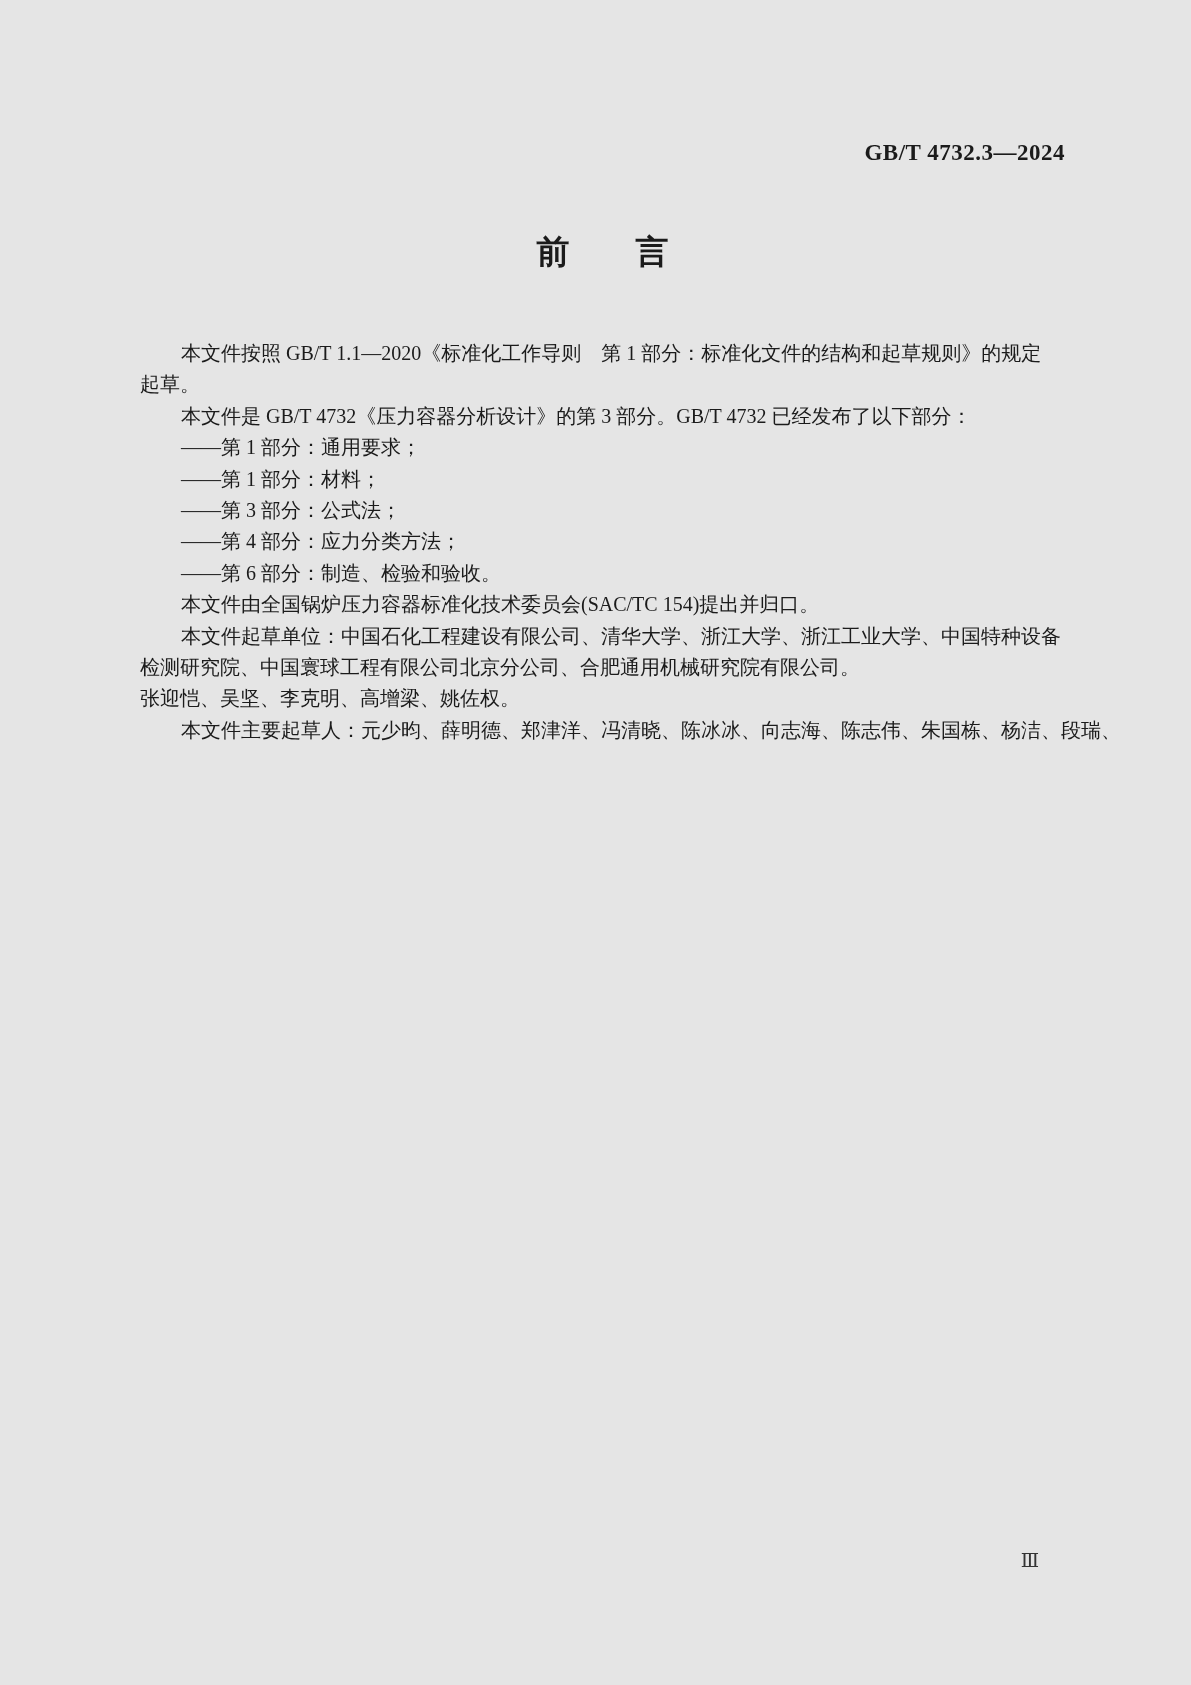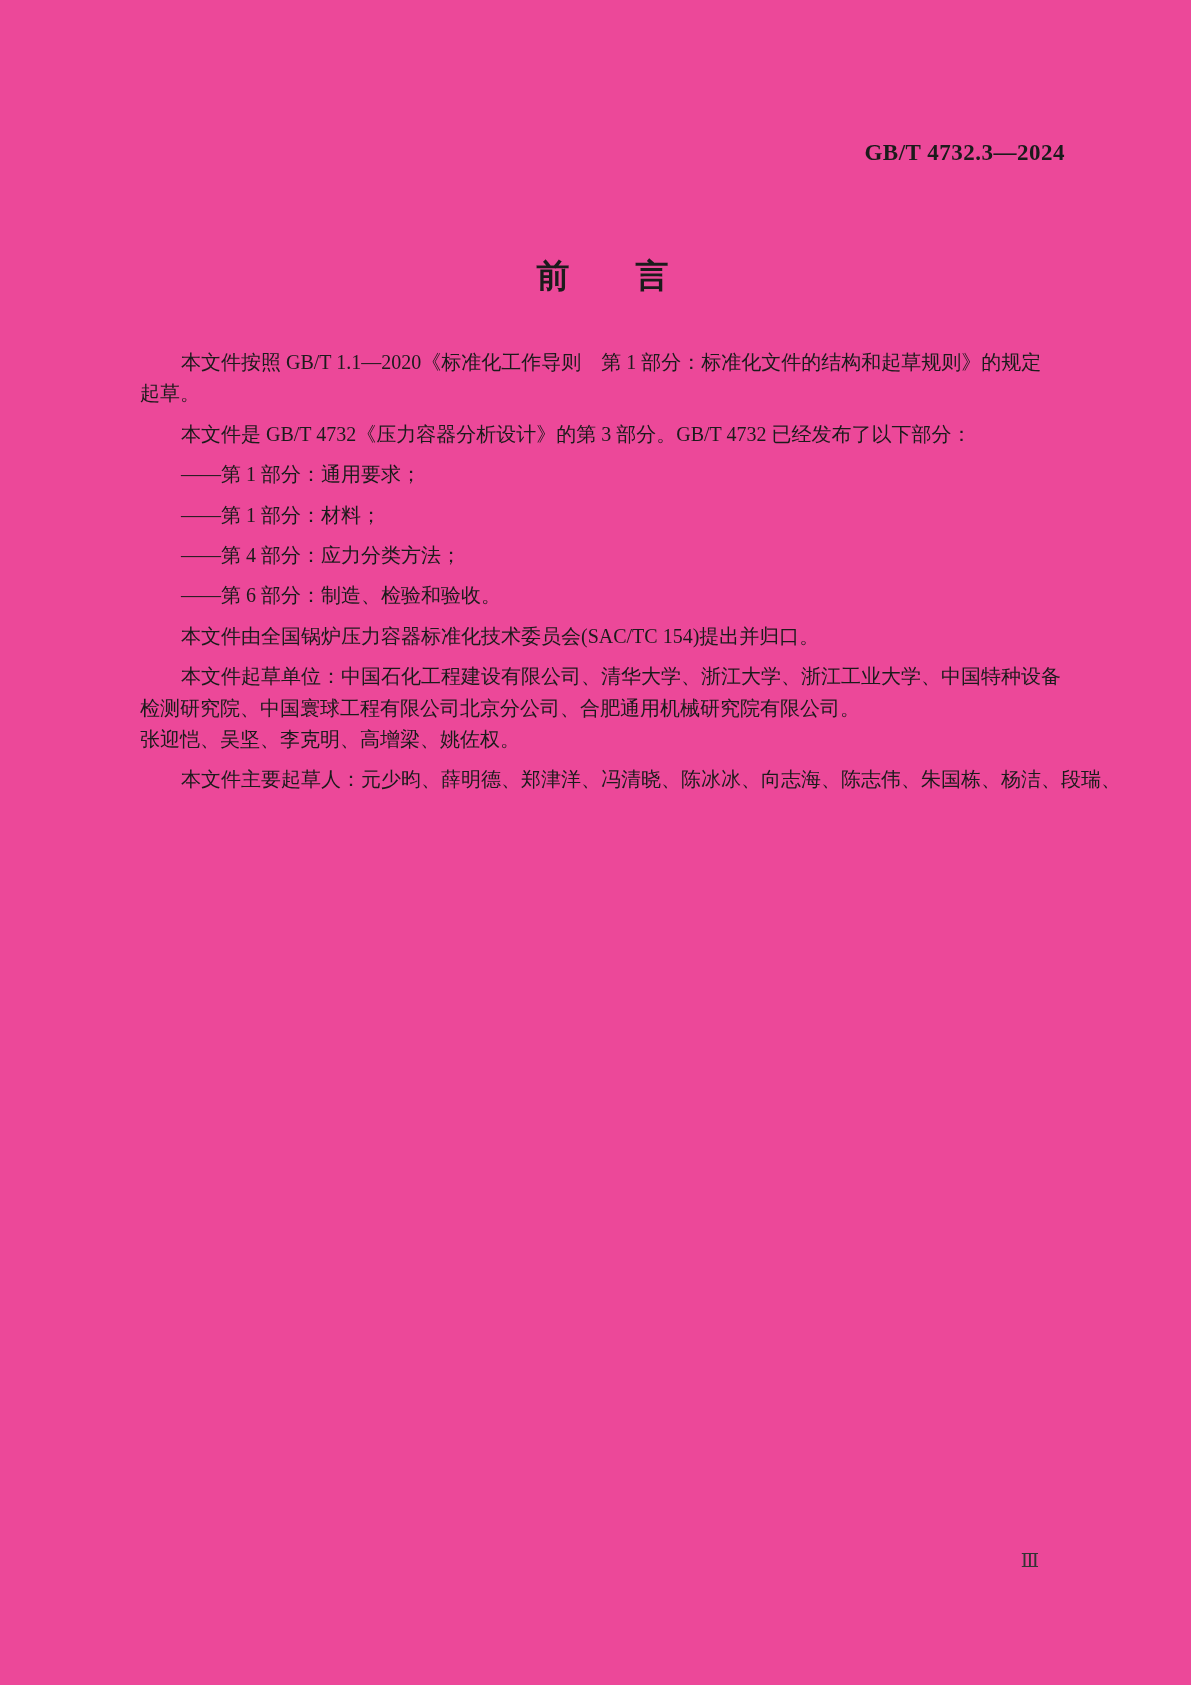--- a/index.html
+++ b/index.html
@@ -6,51 +6,51 @@
   body {
     width: 1191px; height: 1685px;
     background: #ffffff;
     position: relative;
     font-family: "Liberation Serif", "DejaVu Serif", serif;
     color: #1b1b1b;
     overflow: hidden;
   }
   .page {
     position: absolute; inset: 0;
-    background: #ec4899;
+    background: #e5e5e5;
   }
   .doc-number {
     position: absolute;
     top: 140px; left: 140px; width: 925px;
     text-align: right;
     font-size: 23px;
     font-weight: 700;
     letter-spacing: 0.5px;
     white-space: nowrap;
   }
   .fore-title {
     position: absolute;
-    top: 254px; left: 140px; width: 925px;
+    top: 230px; left: 140px; width: 925px;
     text-align: center;
     font-family: "Liberation Sans", "DejaVu Sans", sans-serif;
     font-size: 33px;
     font-weight: 700;
     white-space: pre;
   }
   .body-text {
     position: absolute;
     top: 338px; left: 140px; width: 925px;
     font-size: 20px;
     line-height: 31.4px;
   }
   .line {
     height: 31.4px;
     white-space: nowrap;
   }
-  .line.indent { padding-left: 41px; margin-top: 9px; }
+  .line.indent { padding-left: 41px; }
   .page-number {
     position: absolute;
     top: 1549px; left: 1004px; width: 52px;
     text-align: center;
     font-size: 19px;
     color: #343434;
   }
 </style>
 </head>
 <body>
@@ -60,20 +60,21 @@
   <div class="doc-number">GB/T 4732.3—2024</div>
 
   <div class="fore-title">前　　言</div>
 
   <div class="body-text">
       <div class="line indent">本文件按照 GB/T 1.1—2020《标准化工作导则　第 1 部分：标准化文件的结构和起草规则》的规定</div>
       <div class="line">起草。</div>
       <div class="line indent">本文件是 GB/T 4732《压力容器分析设计》的第 3 部分。GB/T 4732 已经发布了以下部分：</div>
       <div class="line indent">——第 1 部分：通用要求；</div>
       <div class="line indent">——第 1 部分：材料；</div>
+      <div class="line indent">——第 3 部分：公式法；</div>
       <div class="line indent">——第 4 部分：应力分类方法；</div>
       <div class="line indent">——第 6 部分：制造、检验和验收。</div>
       <div class="line indent">本文件由全国锅炉压力容器标准化技术委员会(SAC/TC 154)提出并归口。</div>
       <div class="line indent">本文件起草单位：中国石化工程建设有限公司、清华大学、浙江大学、浙江工业大学、中国特种设备</div>
       <div class="line">检测研究院、中国寰球工程有限公司北京分公司、合肥通用机械研究院有限公司。</div>
       <div class="line">张迎恺、吴坚、李克明、高增梁、姚佐权。</div>
       <div class="line indent">本文件主要起草人：元少昀、薛明德、郑津洋、冯清晓、陈冰冰、向志海、陈志伟、朱国栋、杨洁、段瑞、</div>
     </div>
 
   <div class="page-number">Ⅲ</div>

